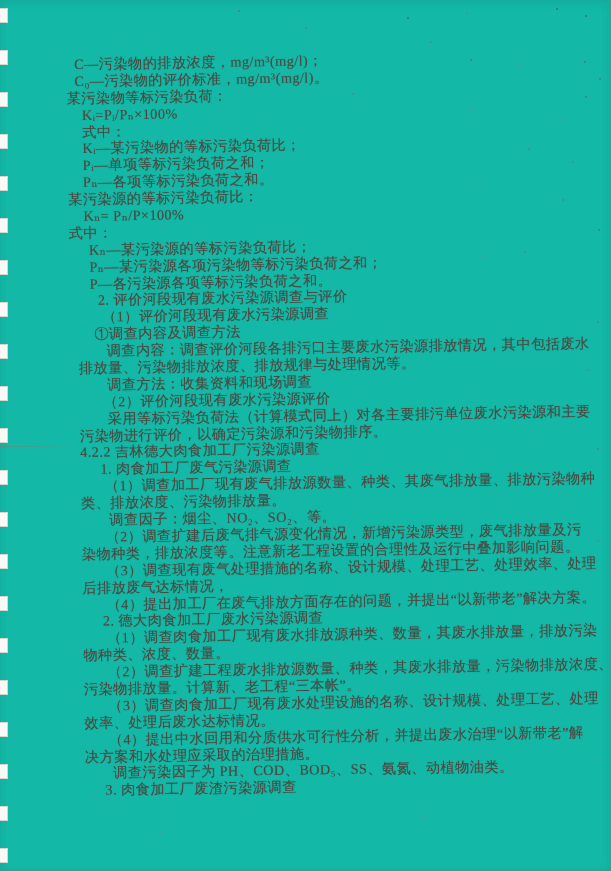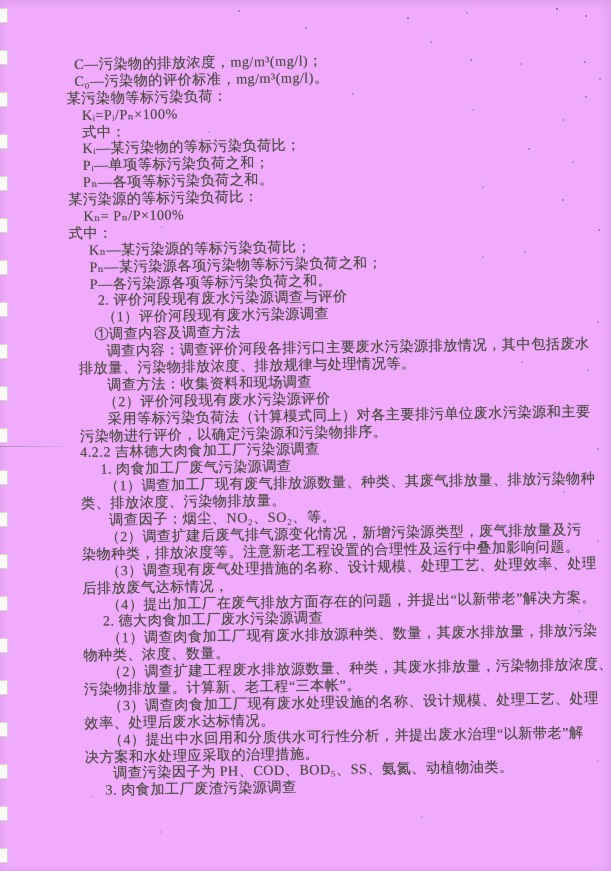--- a/index.html
+++ b/index.html
@@ -1,19 +1,19 @@
 <!DOCTYPE html>
 <html><head>
 <meta charset="utf-8">
 <style>
   html,body{margin:0;padding:0;background:#e8e6df;}
   .scan{
     position:relative;
     width:611px;height:871px;
-    background:#f0abfc;
+    background:#14b8a6;
     overflow:hidden;
     font-family:"Liberation Serif","DejaVu Serif",serif;
     box-shadow:inset -4px 0 8px rgba(60,58,50,0.05), inset 0 4px 8px rgba(60,58,50,0.04), inset 3px 0 6px rgba(60,58,50,0.03);
   }
   
   .content{
     position:absolute;left:74px;top:56px;width:520px;
     transform:rotate(-0.9deg);
     transform-origin:0 0;
     color:#4a4a42;

